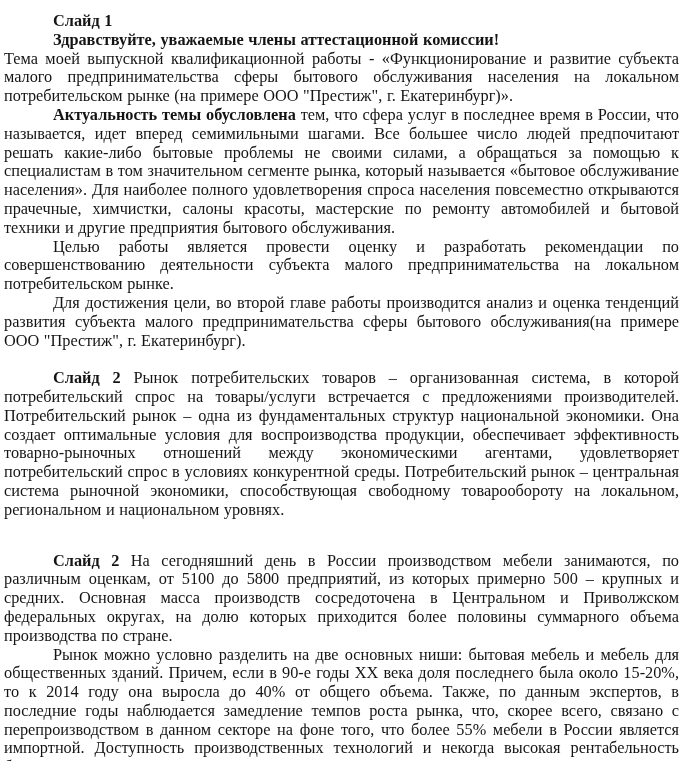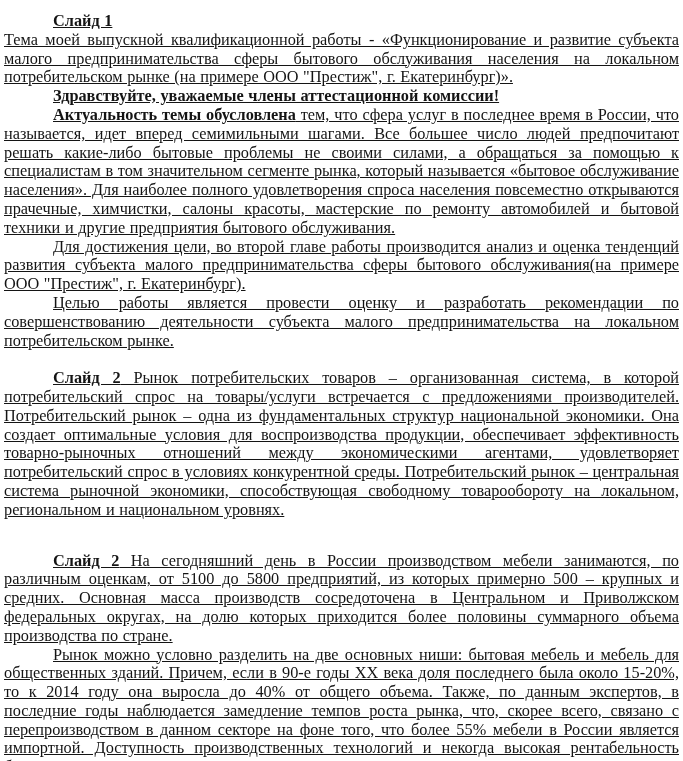--- a/index.html
+++ b/index.html
@@ -5,21 +5,20 @@
   html, body { margin: 0; padding: 0; background: #ffffff; }
   .page {
     width: 683px;
     height: 761px;
     box-sizing: border-box;
     background: #ffffff;
     overflow: hidden;
     padding: 12px 4px 0 4px;
     color: #141414;
     font-family: "Liberation Serif", "DejaVu Serif", serif;
-    text-decoration: underline;
   }
   p.para {
     margin: 0;
     font-size: 16.3px;
     line-height: 18.8px;
     text-align: justify;
     text-indent: 49px;
     word-spacing: 0.5px;
   }
   p.no-indent { text-indent: 0; }
@@ -27,29 +26,29 @@
   .spacer-one { height: 18.8px; }
   .spacer-two { height: 32px; }
 </style>
 </head>
 <body>
 
 <div class="page">
 
   <p class="para"><b class="lead">Слайд 1</b><span></span></p>
 
+  <p class="para"><b class="lead">Здравствуйте, уважаемые члены аттестационной комиссии!</b><span></span></p>
+
   <p class="para no-indent"><b class="lead"></b><span>Тема моей выпускной квалификационной работы - «Функционирование и развитие субъекта малого предпринимательства сферы бытового обслуживания населения на локальном потребительском рынке (на примере ООО "Престиж", г. Екатеринбург)».</span></p>
-
-  <p class="para"><b class="lead">Здравствуйте, уважаемые члены аттестационной комиссии!</b><span></span></p>
 
   <p class="para"><b class="lead">Актуальность темы обусловлена</b><span> тем, что сфера услуг в последнее время в России, что называется, идет вперед семимильными шагами. Все большее число людей предпочитают решать какие-либо бытовые проблемы не своими силами, а обращаться за помощью к специалистам в том значительном сегменте рынка, который называется «бытовое обслуживание населения». Для наиболее полного удовлетворения спроса населения повсеместно открываются прачечные, химчистки, салоны красоты, мастерские по ремонту автомобилей и бытовой техники и другие предприятия бытового обслуживания.</span></p>
 
+  <p class="para"><b class="lead"></b><span>Целью работы является провести оценку и разработать рекомендации по совершенствованию деятельности субъекта малого предпринимательства на локальном потребительском рынке.</span></p>
+
   <p class="para"><b class="lead"></b><span>Для достижения цели, во второй главе работы производится анализ и оценка тенденций развития субъекта малого предпринимательства сферы бытового обслуживания(на примере ООО "Престиж", г. Екатеринбург).</span></p>
-
-  <p class="para"><b class="lead"></b><span>Целью работы является провести оценку и разработать рекомендации по совершенствованию деятельности субъекта малого предпринимательства на локальном потребительском рынке.</span></p>
 
   <div class="spacer-one"></div>
 
   <p class="para"><b class="lead">Слайд 2</b><span> Рынок потребительских товаров – организованная система, в которой потребительский спрос на товары/услуги встречается с предложениями производителей. Потребительский рынок – одна из фундаментальных структур национальной экономики. Она создает оптимальные условия для воспроизводства продукции, обеспечивает эффективность товарно-рыночных отношений между экономическими агентами, удовлетворяет потребительский спрос в условиях конкурентной среды. Потребительский рынок – центральная система рыночной экономики, способствующая свободному товарообороту на локальном, региональном и национальном уровнях.</span></p>
 
   <div class="spacer-two"></div>
 
   <p class="para"><b class="lead">Слайд 2</b><span> На сегодняшний день в России производством мебели занимаются, по различным оценкам, от 5100 до 5800 предприятий, из которых примерно 500 – крупных и средних. Основная масса производств сосредоточена в Центральном и Приволжском федеральных округах, на долю которых приходится более половины суммарного объема производства по стране.</span></p>
 
   <p class="para"><b class="lead"></b><span>Рынок можно условно разделить на две основных ниши: бытовая мебель и мебель для общественных зданий. Причем, если в 90-е годы XX века доля последнего была около 15-20%, то к 2014 году она выросла до 40% от общего объема. Также, по данным экспертов, в последние годы наблюдается замедление темпов роста рынка, что, скорее всего, связано с перепроизводством в данном секторе на фоне того, что более 55% мебели в России является импортной. Доступность производственных технологий и некогда высокая рентабельность бизнеса</span></p>

